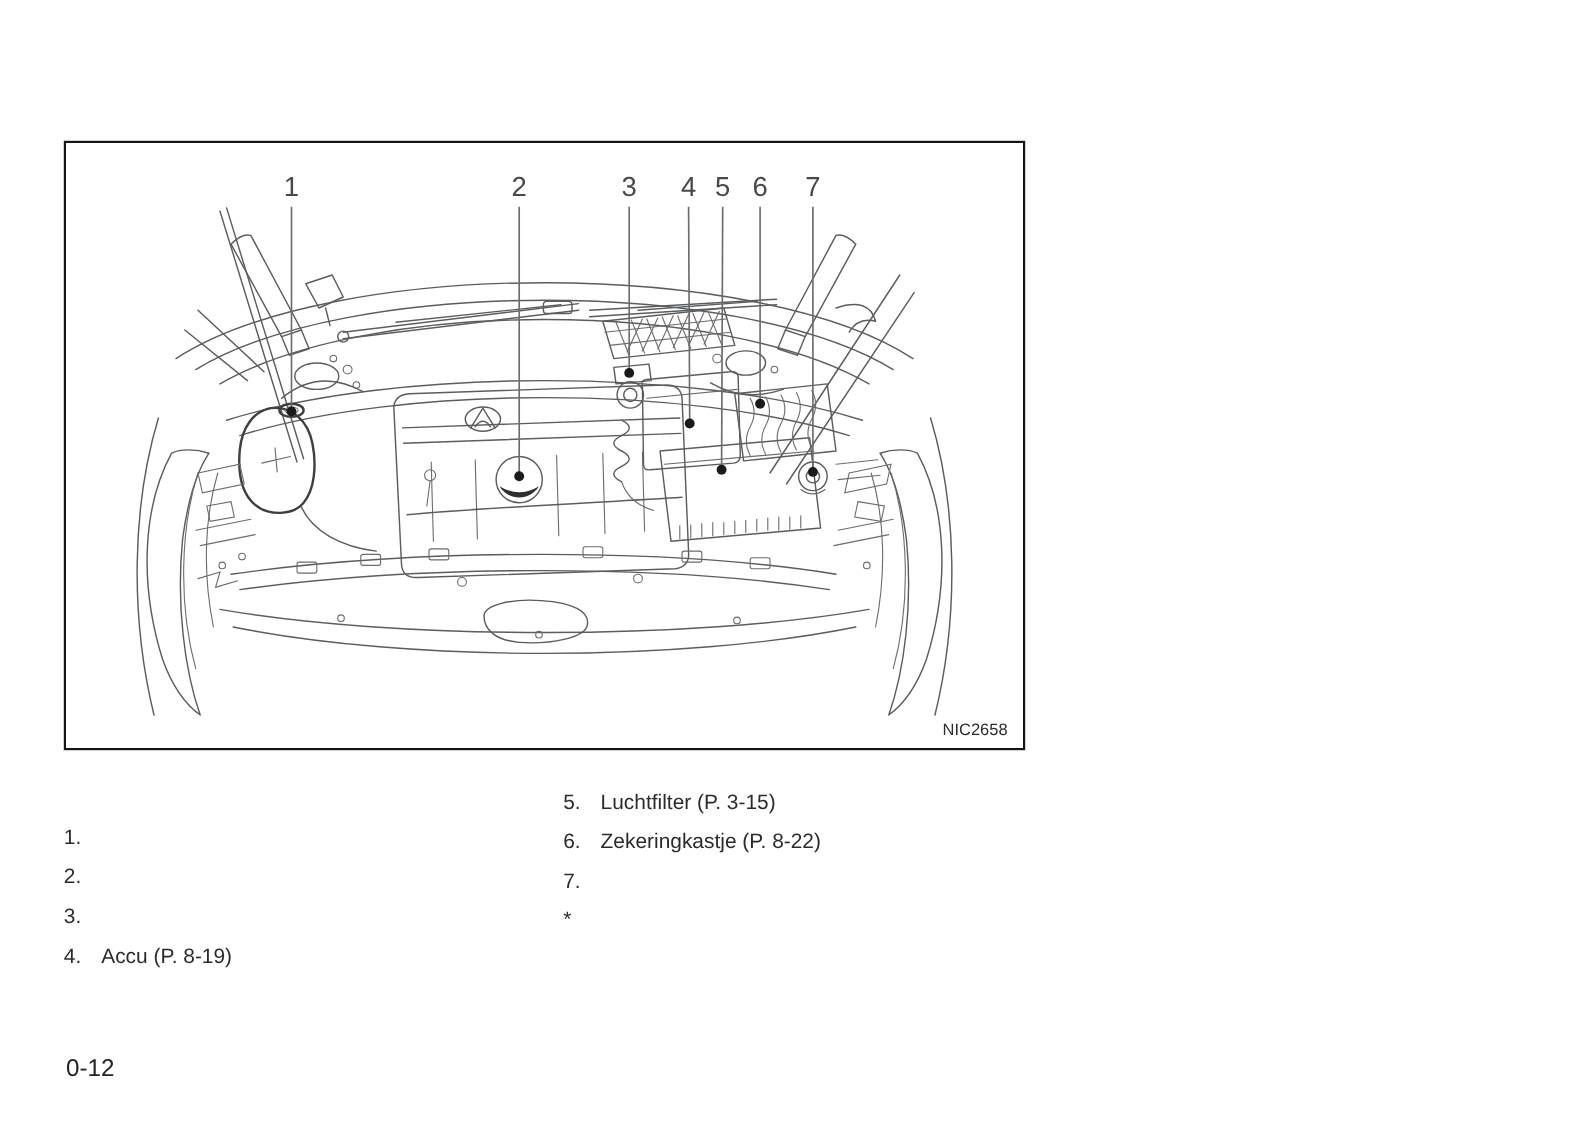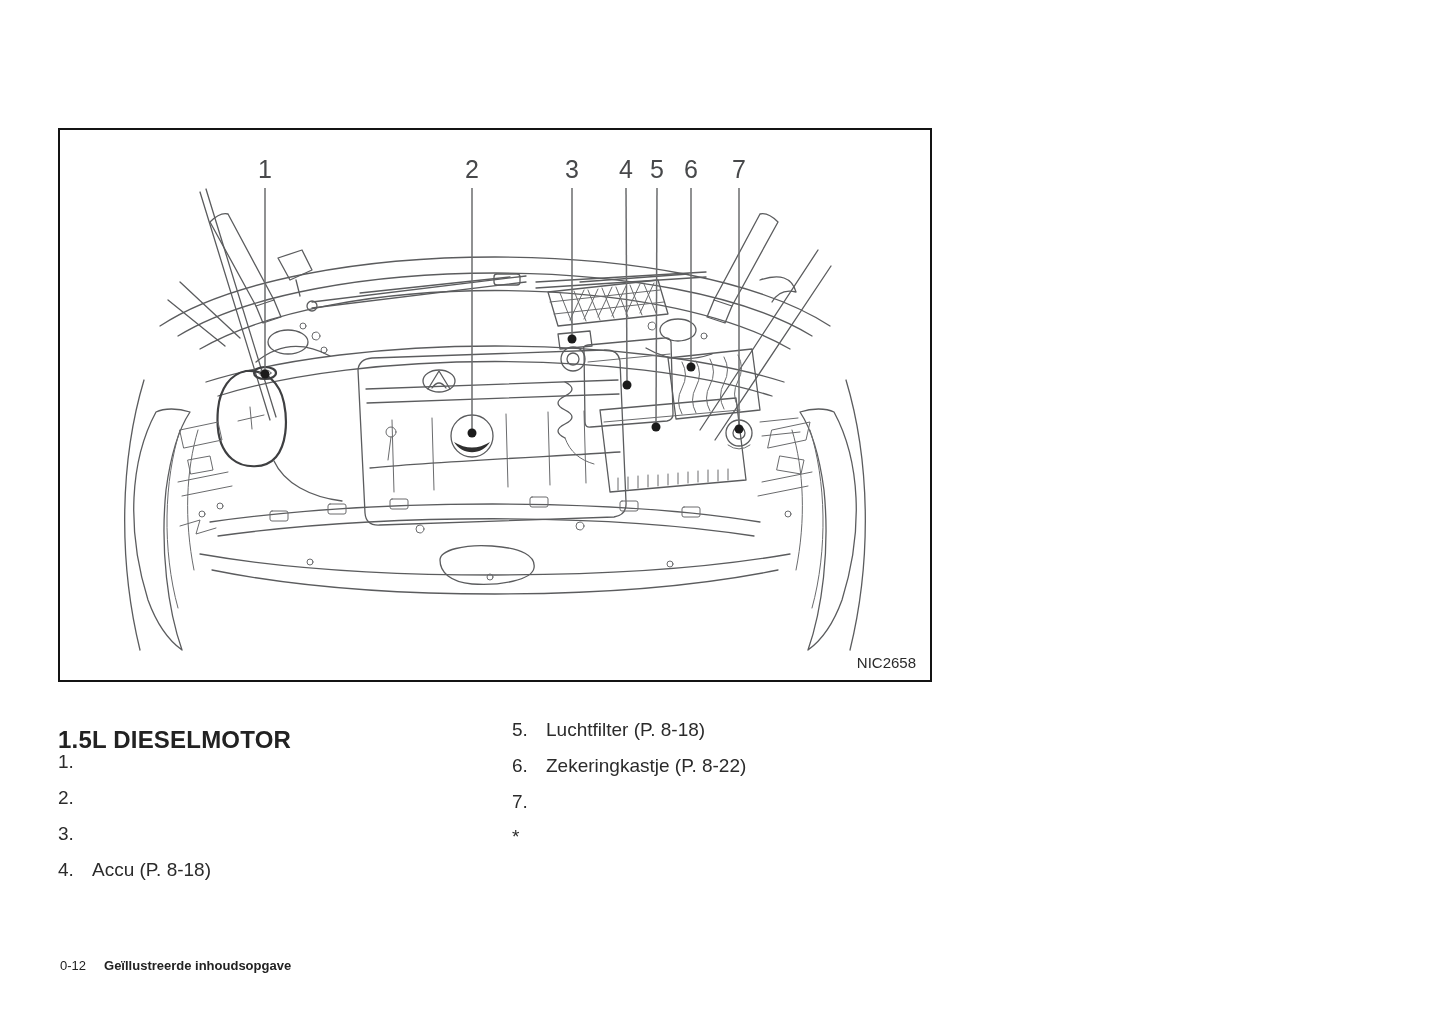--- a/index.html
+++ b/index.html
@@ -37,22 +37,22 @@
   .col{position:absolute;}
   .col-left{left:58px;top:748px;width:438px;}
   .col-right{left:512px;top:716px;width:440px;}
   .legend-item{display:flex;margin-bottom:9px;font-size:19px;line-height:27px;color:#2b2b2b;}
   .legend-item .num{flex:0 0 34px;}
   .legend-item .txt{white-space:pre-line;}
   .legend-item.note{line-height:25px;margin-top:2px;}
   
   .footer{
     position:absolute;left:60px;top:958px;
-    display:flex;align-items:flex-start;gap:18px;
-    font-size:13px;color:#222;
+    display:flex;align-items:flex-start;gap:8px;
+    font-size:22px;color:#222;
   }
   .footer .section{font-weight:700;}
 </style>
 </head>
 <body>
 
 <div class="page">
 
   <div class="figure-box">
     <svg viewBox="0 0 870 550" preserveAspectRatio="none">
@@ -234,53 +234,51 @@
         <text class="callout-num" x="566" y="48" text-anchor="middle">4</text>
         <text class="callout-num" x="597" y="48" text-anchor="middle">5</text>
         <text class="callout-num" x="631" y="48" text-anchor="middle">6</text>
         <text class="callout-num" x="679" y="48" text-anchor="middle">7</text>
       </g>
 
       <text class="fig-label" x="856" y="538" text-anchor="end">NIC2658</text>
     </svg>
   </div>
 
-  <h1 class="legend-heading">1.5L DIESELMOTOR</h1>
 
   <div class="col col-left">
     <div class="legend-item">
       <span class="num">1.</span>
     </div>
     <div class="legend-item">
       <span class="num">2.</span>
     </div>
     <div class="legend-item">
       <span class="num">3.</span>
     </div>
     <div class="legend-item">
       <span class="num">4.</span>
-      <span class="txt">Accu (P. 8-18)</span>
+      <span class="txt">Accu (P. 8-19)</span>
     </div>
   </div>
 
   <div class="col col-right">
     <div class="legend-item">
       <span class="num">5.</span>
-      <span class="txt">Luchtfilter (P. 8-18)</span>
+      <span class="txt">Luchtfilter (P. 3-15)</span>
     </div>
     <div class="legend-item">
       <span class="num">6.</span>
       <span class="txt">Zekeringkastje (P. 8-22)</span>
     </div>
     <div class="legend-item">
       <span class="num">7.</span>
     </div>
     <div class="legend-item note">
       <span class="num">*</span>
     </div>
   </div>
 
   <div class="footer">
     <span class="pagenum">0-12</span>
-    <span class="section">Geïllustreerde inhoudsopgave</span>
   </div>
 
 </div>
 
 </body></html>

